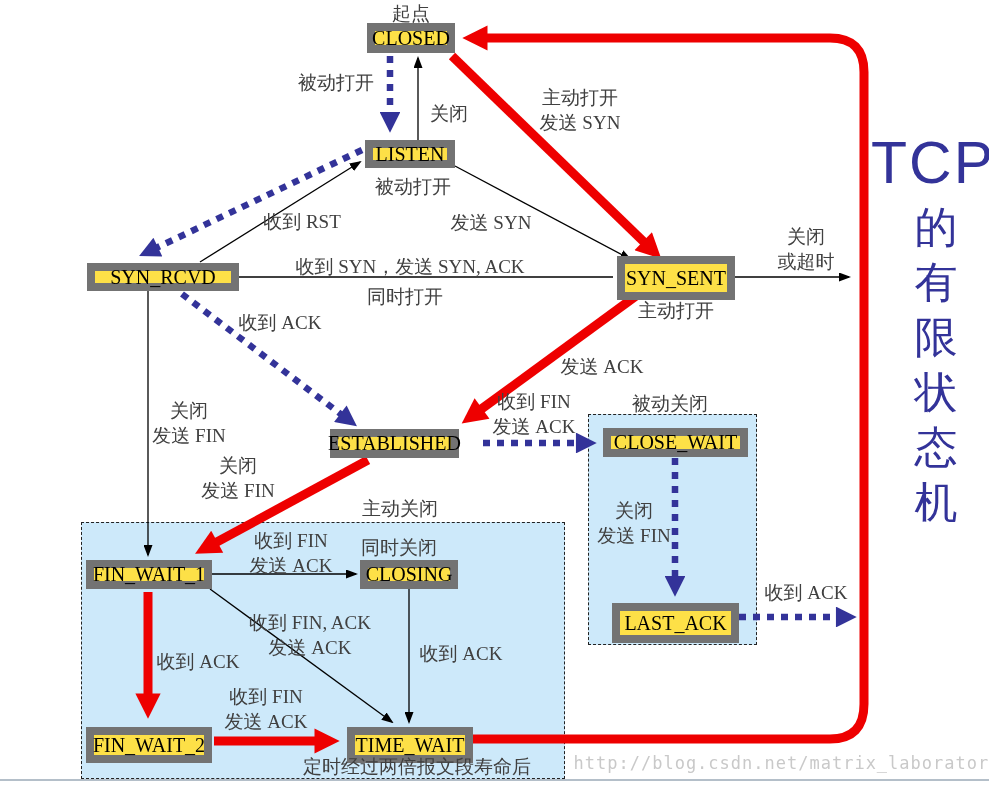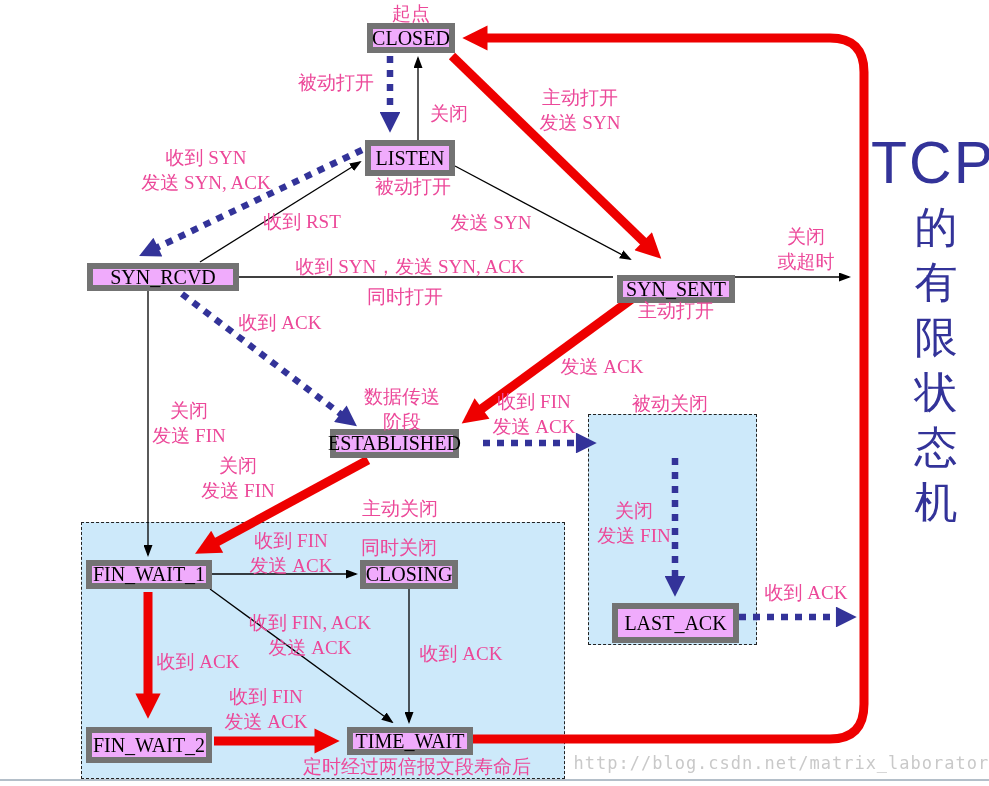--- a/index.html
+++ b/index.html
@@ -1,24 +1,24 @@
 <!DOCTYPE html>
 <html><head>
 <meta charset="utf-8">
 <style>
   html,body{margin:0;padding:0;background:#fff;}
   #stage{position:relative;width:989px;height:786px;background:#ffffff;overflow:hidden;
          font-family:"Liberation Serif",serif;}
   .region{position:absolute;background:#cde9fa;border:1.5px dashed #222;box-sizing:border-box;}
   #arrows{position:absolute;left:0;top:0;z-index:2;}
-  .state{position:absolute;z-index:3;background:#f0abfc;border:6px solid #737373;box-sizing:border-box;
+  .state{position:absolute;z-index:3;background:#fde047;border:8px solid #737373;box-sizing:border-box;
          display:flex;align-items:center;justify-content:center;
          font:20px "Liberation Serif",serif;color:#000;white-space:nowrap;}
   .lbl{position:absolute;z-index:4;transform:translate(-50%,-50%);
-       font:19px "Liberation Serif",serif;color:#ec4899;white-space:pre-line;
+       font:19px "Liberation Serif",serif;color:#404040;white-space:pre-line;
        text-align:center;line-height:25px;}
   .title-latin{position:absolute;z-index:5;transform:translate(-50%,-50%);
        font-family:"Liberation Sans",sans-serif;font-size:59px;letter-spacing:2px;
        color:#333399;}
   .title-vert{position:absolute;z-index:5;transform:translate(-50%,-50%);
        font:43px "Liberation Serif",serif;line-height:55px;color:#333399;
        white-space:pre-line;text-align:center;}
   .watermark{position:absolute;z-index:5;transform:translate(-50%,-50%);
        font:17px "DejaVu Sans Mono",monospace;color:#c9c9c9;letter-spacing:1px;white-space:nowrap;}
   .bottom-edge{position:absolute;left:0;top:779px;width:989px;height:2px;background:#b4bfc9;z-index:6;}
@@ -63,49 +63,46 @@
 
     <line x1="452" y1="56" x2="645" y2="243" stroke="#ee0000" stroke-width="9" marker-end="url(#ah-red)"></line>
     <line x1="640" y1="293" x2="480" y2="410" stroke="#ee0000" stroke-width="9" marker-end="url(#ah-red)"></line>
     <line x1="368" y1="460" x2="215" y2="543" stroke="#ee0000" stroke-width="9" marker-end="url(#ah-red)"></line>
     <line x1="148" y1="592" x2="148" y2="696" stroke="#ee0000" stroke-width="9" marker-end="url(#ah-red)"></line>
     <line x1="214" y1="741" x2="317" y2="741" stroke="#ee0000" stroke-width="9" marker-end="url(#ah-red)"></line>
     <path d="M473,739 L830,739 Q864,739 864,704 L864,72 Q864,38 830,38 L485,38" fill="none" stroke="#ee0000" stroke-width="9" marker-end="url(#ah-red)"></path>
   </svg>
 
   <div class="state" style="left:367px;top:23px;width:88px;height:30px">CLOSED</div>
-  <div class="state" style="left:365px;top:140px;width:90px;height:36px">LISTEN</div>
+  <div class="state" style="left:365px;top:140px;width:90px;height:28px">LISTEN</div>
   <div class="state" style="left:87px;top:263px;width:152px;height:28px">SYN_RCVD</div>
-  <div class="state" style="left:617px;top:275px;width:118px;height:28px">SYN_SENT</div>
+  <div class="state" style="left:617px;top:256px;width:118px;height:44px">SYN_SENT</div>
   <div class="state" style="left:330px;top:429px;width:129px;height:29px">ESTABLISHED</div>
+  <div class="state" style="left:603px;top:428px;width:145px;height:29px">CLOSE_WAIT</div>
   <div class="state" style="left:86px;top:560px;width:126px;height:29px">FIN_WAIT_1</div>
   <div class="state" style="left:360px;top:560px;width:98px;height:29px">CLOSING</div>
   <div class="state" style="left:86px;top:727px;width:126px;height:36px">FIN_WAIT_2</div>
-  <div class="state" style="left:347px;top:727px;width:126px;height:28px">TIME_WAIT</div>
+  <div class="state" style="left:347px;top:727px;width:126px;height:36px">TIME_WAIT</div>
   <div class="state" style="left:612px;top:603px;width:127px;height:40px">LAST_ACK</div>
 
   <div class="lbl" style="left:411px;top:13px">起点</div>
   <div class="lbl" style="left:336px;top:82px">被动打开</div>
   <div class="lbl" style="left:449px;top:113px">关闭</div>
   <div class="lbl" style="left:580px;top:110px">主动打开
 发送 SYN</div>
   <div class="lbl" style="left:413px;top:186px">被动打开</div>
-  <div class="lbl" style="left:206px;top:170px">收到 SYN
-发送 SYN, ACK</div>
   <div class="lbl" style="left:302px;top:221px">收到 RST</div>
   <div class="lbl" style="left:491px;top:222px">发送 SYN</div>
   <div class="lbl" style="left:806px;top:249px">关闭
 或超时</div>
   <div class="lbl" style="left:410px;top:266px">收到 SYN，发送 SYN, ACK</div>
   <div class="lbl" style="left:405px;top:296px">同时打开</div>
   <div class="lbl" style="left:280px;top:322px">收到 ACK</div>
   <div class="lbl" style="left:676px;top:310px">主动打开</div>
   <div class="lbl" style="left:602px;top:366px">发送 ACK</div>
-  <div class="lbl" style="left:402px;top:409px">数据传送
-阶段</div>
   <div class="lbl" style="left:534px;top:414px">收到 FIN
 发送 ACK</div>
   <div class="lbl" style="left:670px;top:403px">被动关闭</div>
   <div class="lbl" style="left:189px;top:423px">关闭
 发送 FIN</div>
   <div class="lbl" style="left:238px;top:478px">关闭
 发送 FIN</div>
   <div class="lbl" style="left:400px;top:508px">主动关闭</div>
   <div class="lbl" style="left:634px;top:523px">关闭
 发送 FIN</div>

